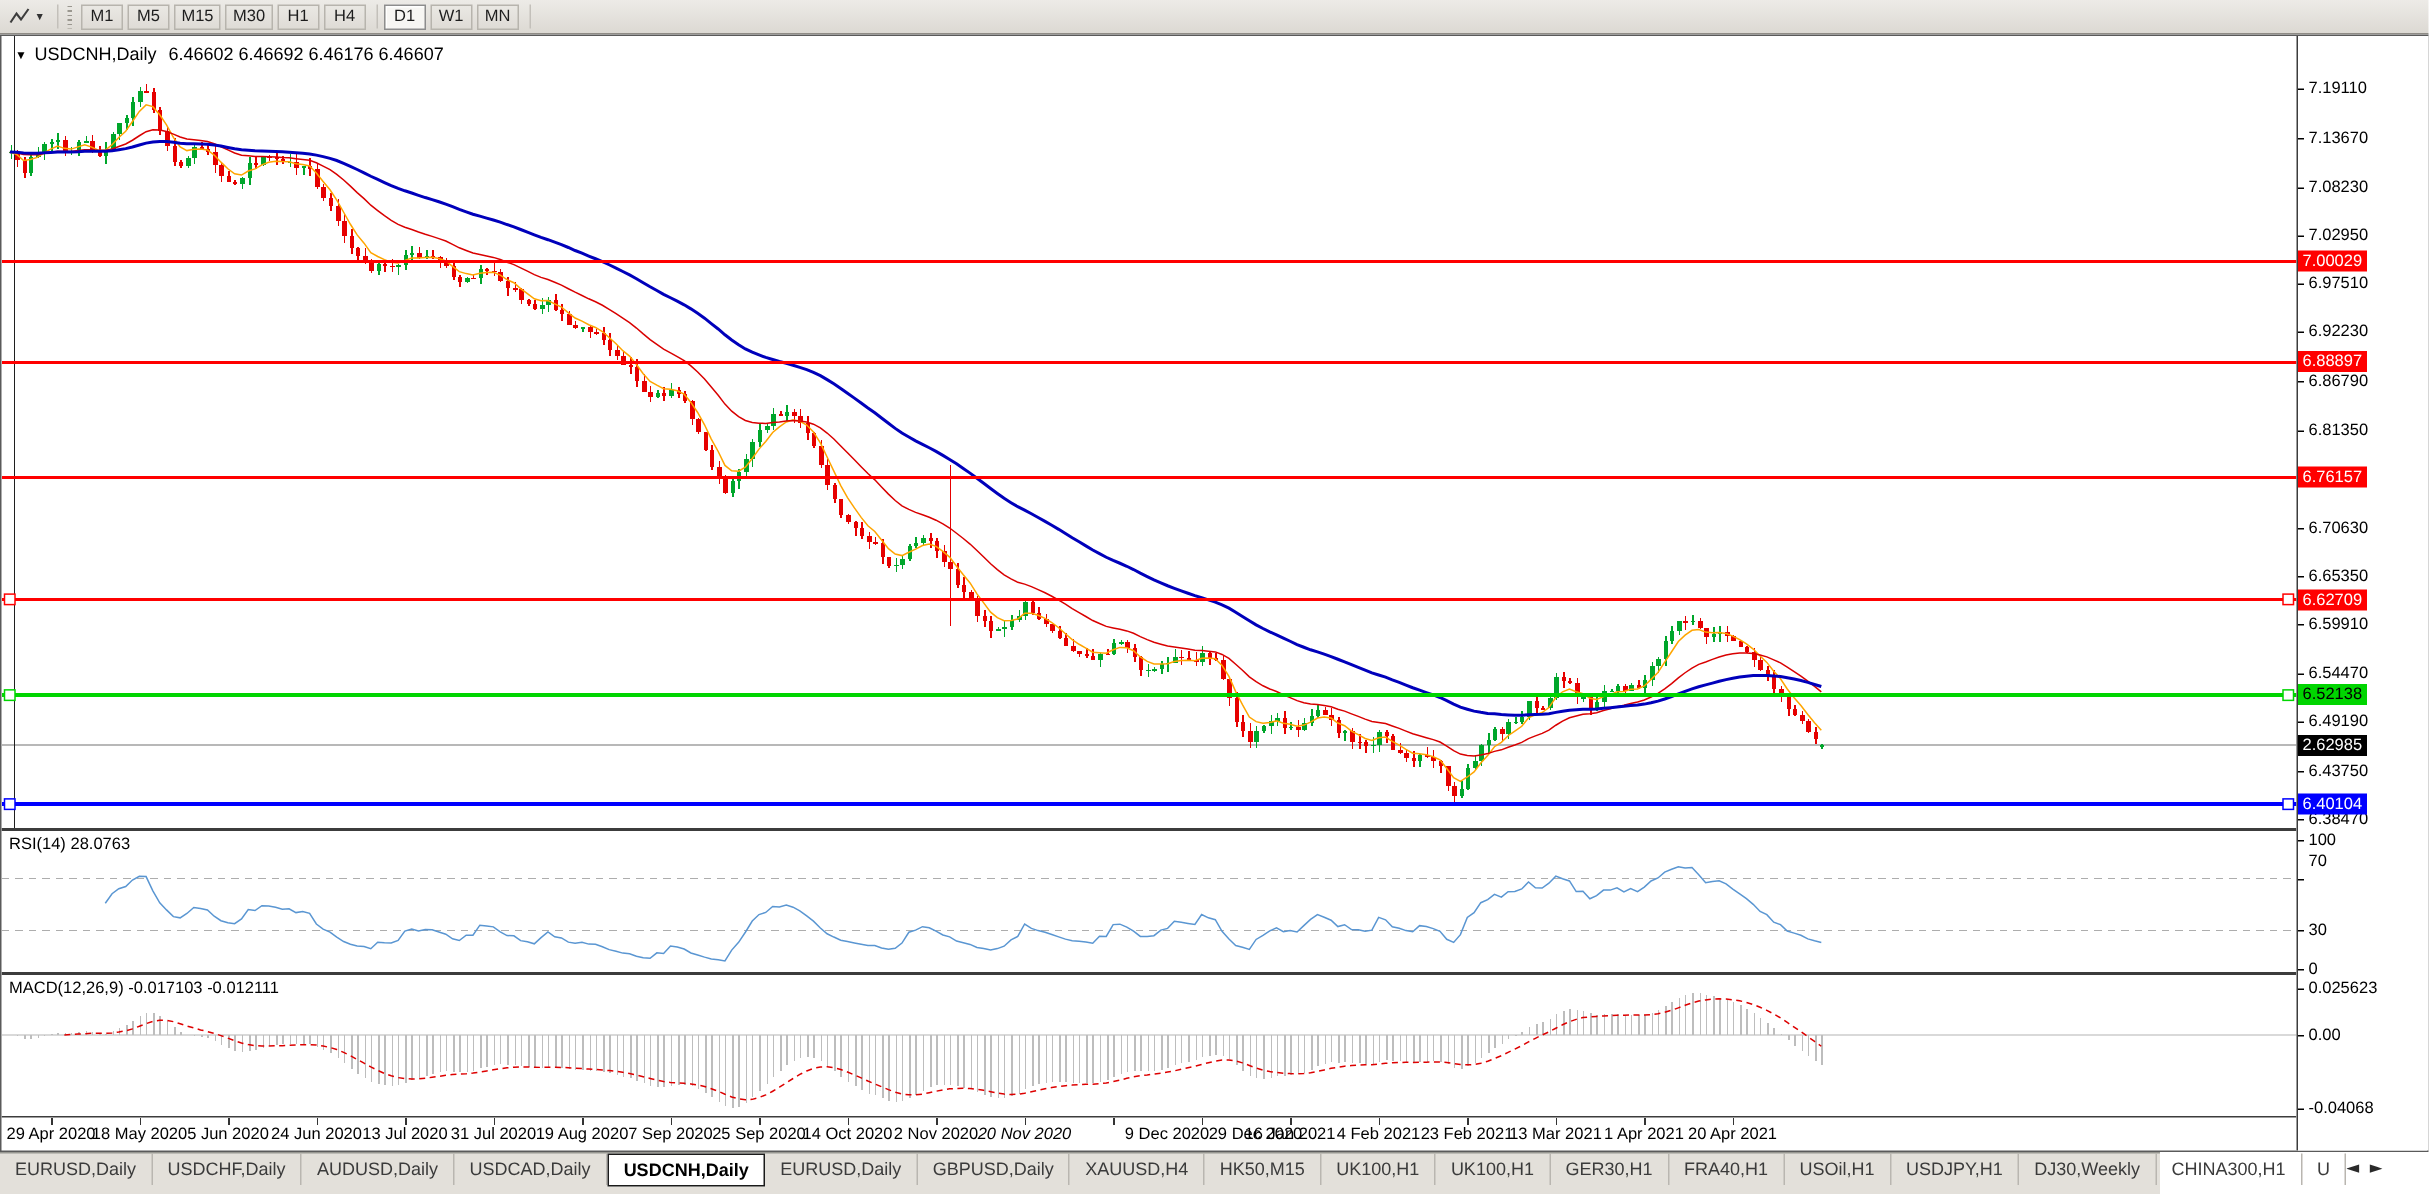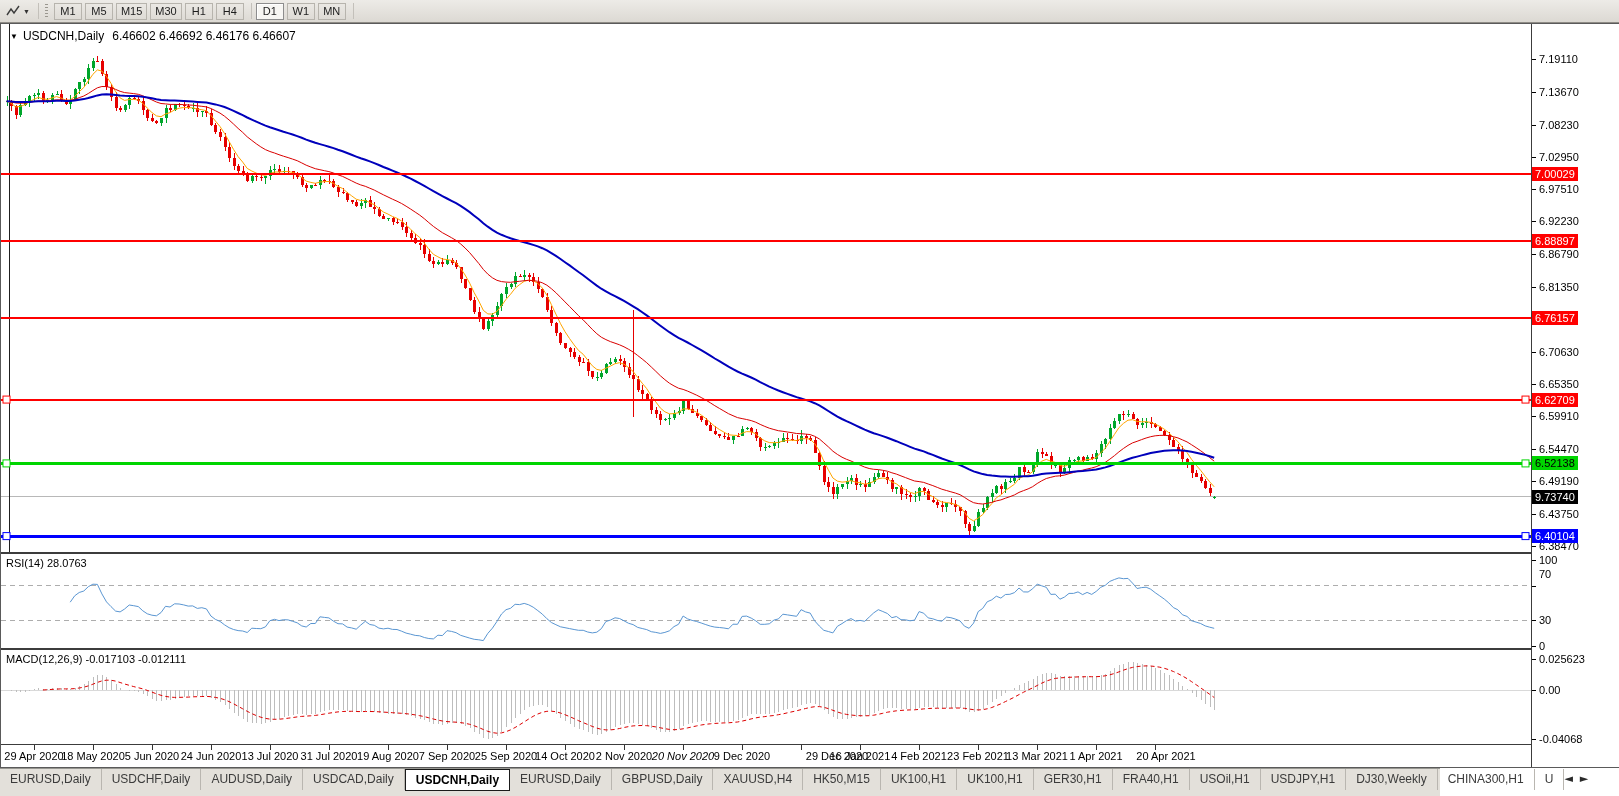--- a/index.html
+++ b/index.html
@@ -967,21 +967,21 @@
       <div class="ytick" style="top: 490px;"></div>
       <div class="ylabel" style="top: 484px;">6.43750</div>
       <div class="ytick" style="top: 522px;"></div>
       <div class="ylabel" style="top: 516px;">6.38470</div>
       <div class="ybox" style="top: 143px; background: rgb(255, 0, 0); color: rgb(255, 255, 255);">7.00029</div>
       <div class="ybox" style="top: 210px; background: rgb(255, 0, 0); color: rgb(255, 255, 255);">6.88897</div>
       <div class="ybox" style="top: 287px; background: rgb(255, 0, 0); color: rgb(255, 255, 255);">6.76157</div>
       <div class="ybox" style="top: 369px; background: rgb(255, 0, 0); color: rgb(255, 255, 255);">6.62709</div>
       <div class="ybox" style="top: 432px; background: rgb(0, 213, 0); color: rgb(0, 0, 0);">6.52138</div>
       <div class="ybox" style="top: 505px; background: rgb(0, 0, 255); color: rgb(255, 255, 255);">6.40104</div>
-      <div class="ybox" style="top: 466px; background: rgb(0, 0, 0); color: rgb(255, 255, 255);">9.73740</div>
+      <div class="ybox" style="top: 466px; background: rgb(0, 0, 0); color: rgb(255, 255, 255);">2.62985</div>
       <div class="ytick" style="top: 536px;"></div>
       <div class="ylabel" style="top: 530px;">100</div>
       <div class="ytick" style="top: 562px;"></div>
       <div class="ylabel" style="top: 544px;">70</div>
       <div class="ytick" style="top: 596px;"></div>
       <div class="ylabel" style="top: 590px;">30</div>
       <div class="ytick" style="top: 622px;"></div>
       <div class="ylabel" style="top: 616px;">0</div>
       <div class="ytick" style="top: 635px;"></div>
       <div class="ylabel" style="top: 629px;">0.025623</div>
@@ -996,28 +996,28 @@
     <div class="xlabel" style="left: 114px;">5 Jun 2020</div>
     <div class="xlabel" style="left: 173px;">24 Jun 2020</div>
     <div class="xlabel" style="left: 232px;">13 Jul 2020</div>
     <div class="xlabel" style="left: 291px;">31 Jul 2020</div>
     <div class="xlabel" style="left: 350px;">19 Aug 2020</div>
     <div class="xlabel" style="left: 409px;">7 Sep 2020</div>
     <div class="xlabel" style="left: 468px;">25 Sep 2020</div>
     <div class="xlabel" style="left: 527px;">14 Oct 2020</div>
     <div class="xlabel" style="left: 586px;">2 Nov 2020</div>
     <div class="xlabel" style="left: 645px; font-style: italic;">20 Nov 2020</div>
-    <div class="xlabel" style="left: 704px;">9 Dec 2020</div>
+    <div class="xlabel" style="left: 704px; padding-left: 36px;">9 Dec 2020</div>
     <div class="xlabel" style="left: 763px; margin-left: 36px;">29 Dec 2020</div>
     <div class="xlabel" style="left: 822px;">16 Jan 2021</div>
     <div class="xlabel" style="left: 881px;">4 Feb 2021</div>
     <div class="xlabel" style="left: 940px;">23 Feb 2021</div>
     <div class="xlabel" style="left: 999px;">13 Mar 2021</div>
     <div class="xlabel" style="left: 1058px;">1 Apr 2021</div>
-    <div class="xlabel" style="left: 1117px; margin-left: 11px;">20 Apr 2021</div>
+    <div class="xlabel" style="left: 1117px;">20 Apr 2021</div>
   </div>
 
 <div class="tabbar" id="tabbar">
     <div class="tab">EURUSD,Daily</div>
     <div class="tab">USDCHF,Daily</div>
     <div class="tab">AUDUSD,Daily</div>
     <div class="tab">USDCAD,Daily</div>
     <div class="tab active">USDCNH,Daily</div>
     <div class="tab">EURUSD,Daily</div>
     <div class="tab">GBPUSD,Daily</div>

